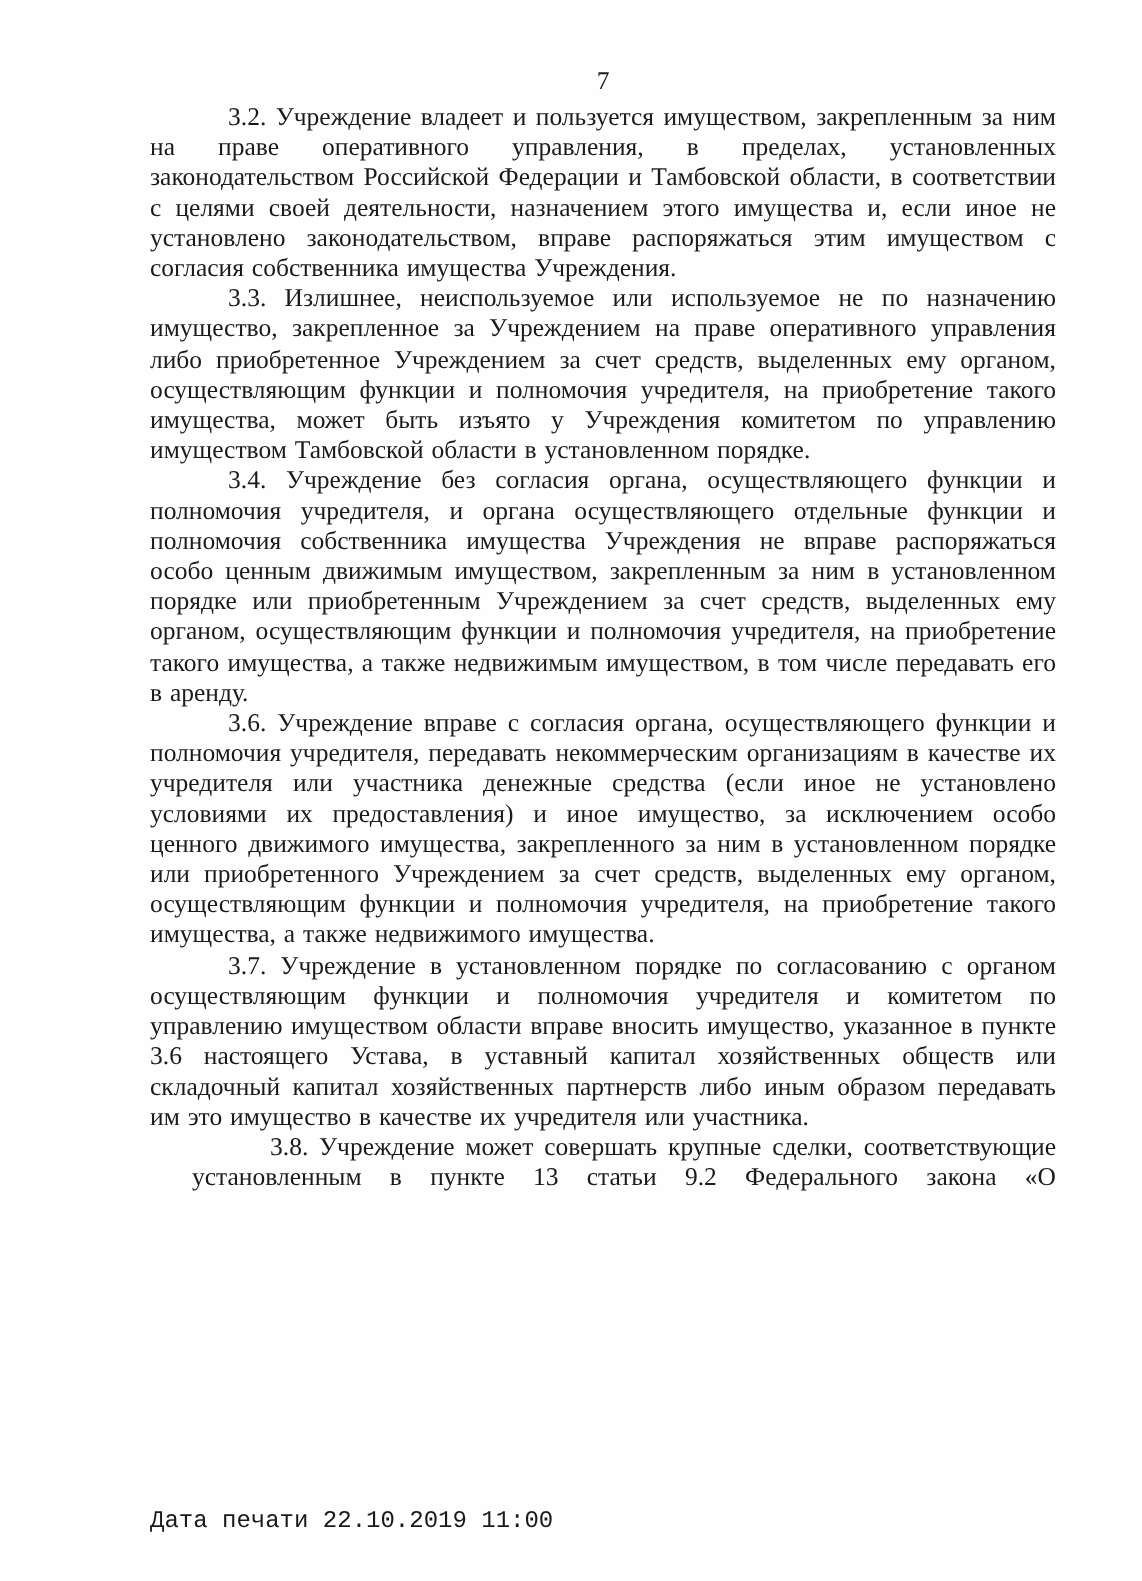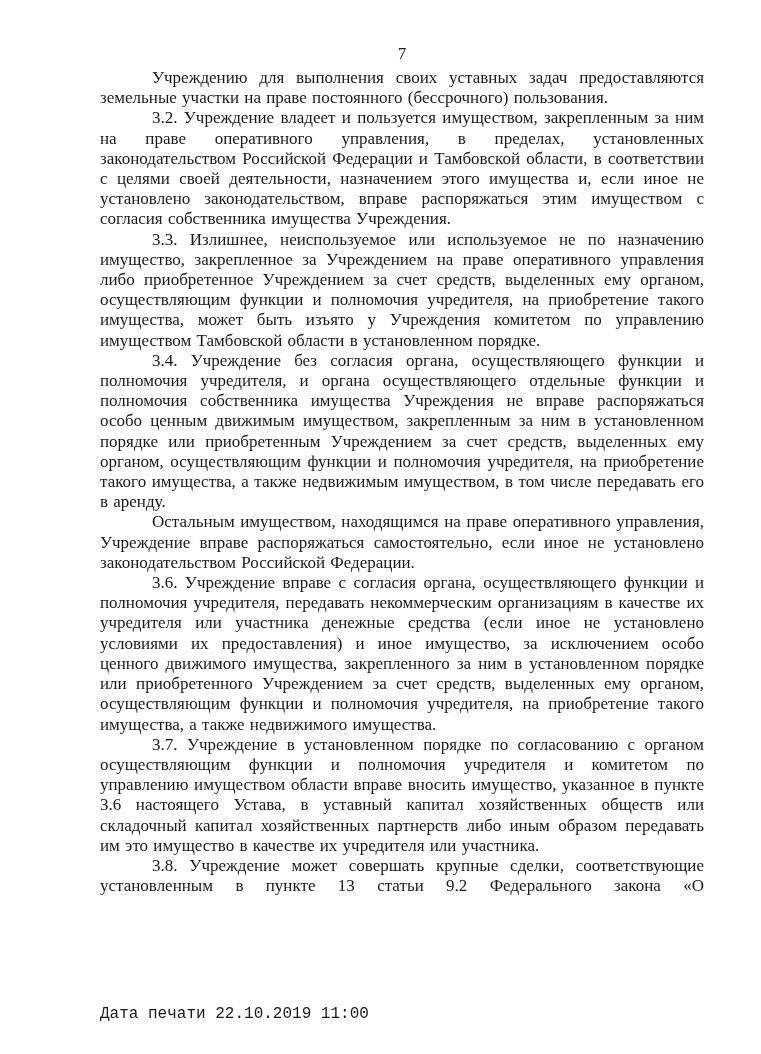--- a/index.html
+++ b/index.html
@@ -29,39 +29,38 @@
   .content p {
     margin: 0;
     font-size: 17px;
     line-height: 20.2px;
     text-align: justify;
     text-indent: 52px;
     word-spacing: 1px;
   }
   .content p.continues {
     text-align-last: justify;
+    margin-left: 28px;
   }
   .footer {
     position: absolute;
     left: 100px;
     top: 1004px;
     font-size: 16px;
     line-height: 20px;
     font-family: Liberation Mono, monospace;
   }
 </style>
 </head>
 <body>
 
 <div class="page">
   <div class="content">
     <div class="page-number">7</div>
-    <p>Учреждению для выполнения своих уставных задач предоставляются земельные участки на праве постоянного (бессрочного) пользования.</p>
     <p>3.2. Учреждение владеет и пользуется имуществом, закрепленным за ним на праве оперативного управления, в пределах, установленных законодательством Российской Федерации и Тамбовской области, в соответствии с целями своей деятельности, назначением этого имущества и, если иное не установлено законодательством, вправе распоряжаться этим имуществом с согласия собственника имущества Учреждения.</p>
     <p>3.3. Излишнее, неиспользуемое или используемое не по назначению имущество, закрепленное за Учреждением на праве оперативного управления либо приобретенное Учреждением за счет средств, выделенных ему органом, осуществляющим функции и полномочия учредителя, на приобретение такого имущества, может быть изъято у Учреждения комитетом по управлению имуществом Тамбовской области в установленном порядке.</p>
     <p>3.4. Учреждение без согласия органа, осуществляющего функции и полномочия учредителя, и органа осуществляющего отдельные функции и полномочия собственника имущества Учреждения не вправе распоряжаться особо ценным движимым имуществом, закрепленным за ним в установленном порядке или приобретенным Учреждением за счет средств, выделенных ему органом, осуществляющим функции и полномочия учредителя, на приобретение такого имущества, а также недвижимым имуществом, в том числе передавать его в аренду.</p>
-    <p>Остальным имуществом, находящимся на праве оперативного управления, Учреждение вправе распоряжаться самостоятельно, если иное не установлено законодательством Российской Федерации.</p>
     <p>3.6. Учреждение вправе с согласия органа, осуществляющего функции и полномочия учредителя, передавать некоммерческим организациям в качестве их учредителя или участника денежные средства (если иное не установлено условиями их предоставления) и иное имущество, за исключением особо ценного движимого имущества, закрепленного за ним в установленном порядке или приобретенного Учреждением за счет средств, выделенных ему органом, осуществляющим функции и полномочия учредителя, на приобретение такого имущества, а также недвижимого имущества.</p>
     <p>3.7. Учреждение в установленном порядке по согласованию с органом осуществляющим функции и полномочия учредителя и комитетом по управлению имуществом области вправе вносить имущество, указанное в пункте 3.6 настоящего Устава, в уставный капитал хозяйственных обществ или складочный капитал хозяйственных партнерств либо иным образом передавать им это имущество в качестве их учредителя или участника.</p>
     <p class="continues">3.8. Учреждение может совершать крупные сделки, соответствующие установленным в пункте 13 статьи 9.2 Федерального закона «О</p>
   </div>
   <div class="footer">Дата печати 22.10.2019 11:00</div>
 </div>
 
 </body></html>

